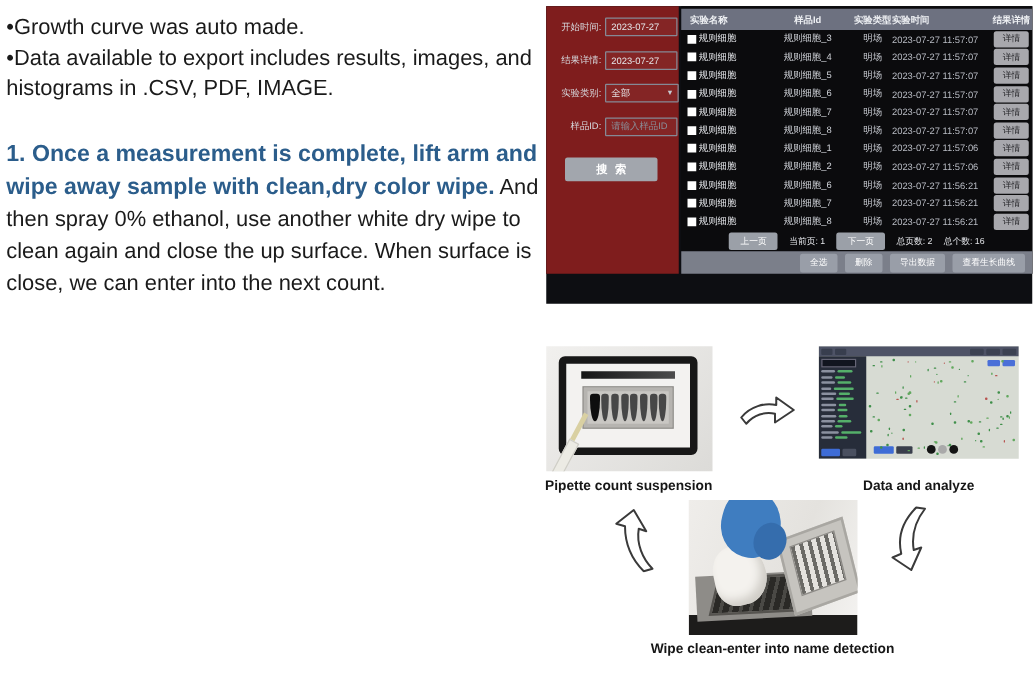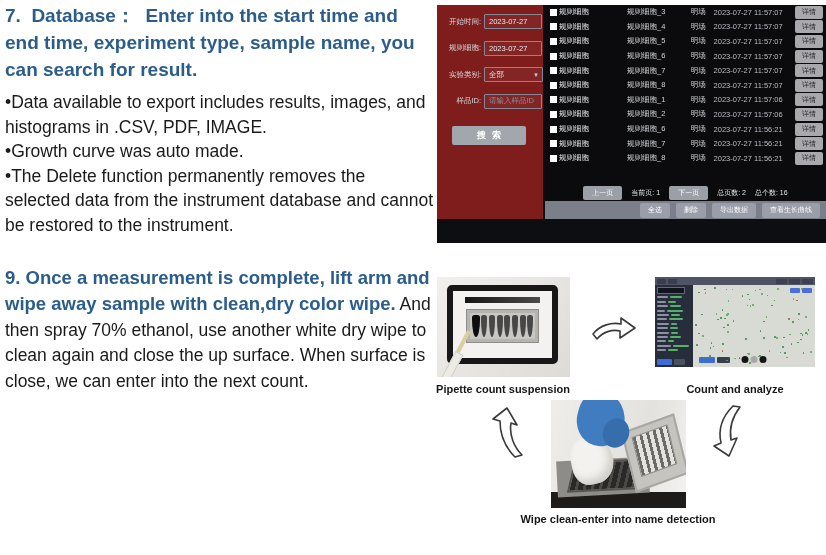--- a/index.html
+++ b/index.html
@@ -96,60 +96,65 @@
   .p3-glove{position:absolute;left:26px;top:-8px;width:48px;height:54px;background:#3f7dc0;border-radius:42% 55% 45% 50%;transform:rotate(16deg);}
   .p3-glove2{position:absolute;left:52px;top:18px;width:26px;height:30px;background:#356dad;border-radius:50%;transform:rotate(20deg);}
   .p3-wipe{position:absolute;left:20px;top:36px;width:42px;height:48px;background:#f4f2ee;border-radius:45% 55% 50% 40%;transform:rotate(-12deg);box-shadow:inset -4px -5px 8px #cfccc6;}
 
   .wf-arrow{position:absolute;}
 </style>
 </head>
 <body>
 
 <div class="doc">
-  <p class="h-blue">7.  Database：  Enter into the start time and end time, experiment type, sample name, you can search for result.</p>
   <ul class="bullets">
+    <li>Growth curve was auto made.</li>
     <li>Data available to export includes results, images, and histograms in .CSV, PDF, IMAGE.</li>
-    <li>Growth curve was auto made.</li>
-    <li>The Delete function permanently removes the selected data from the instrument database and cannot be restored to the instrument.</li>
   </ul>
-  <p class="sec8"><span class="lead">9.  Once a measurement is complete, lift arm and wipe away sample with clean,dry color wipe.</span><span> And then spray 70% ethanol, use another white dry wipe to clean again and close the up surface. When surface is close, we can enter into the next count.</span></p>
+  <p class="sec8"><span class="lead">1.  Once a measurement is complete, lift arm and wipe away sample with clean,dry color wipe.</span><span> And then spray 0% ethanol, use another white dry wipe to clean again and close the up surface. When surface is close, we can enter into the next count.</span></p>
 </div>
 
 <div class="dbui">
   <div class="db-body">
     <div class="db-left">
       <div class="fld">
         <span class="fld-label">开始时间:</span>
         <span class="fld-input">
             <span>2023-07-27</span>
           </span>
       </div>
       <div class="fld">
-        <span class="fld-label">规则细胞:</span>
+        <span class="fld-label">结果详情:</span>
         <span class="fld-input">
             <span>2023-07-27</span>
           </span>
       </div>
       <div class="fld">
         <span class="fld-label">实验类别:</span>
         <span class="fld-input fld-select">
             <span>全部</span>
             <span class="chev">▼</span>
           </span>
       </div>
       <div class="fld">
         <span class="fld-label">样品ID:</span>
         <span class="fld-input">
             <span class="ph">请输入样品ID</span>
           </span>
       </div>
       <div class="btn-search">搜索</div>
     </div>
     <div class="db-right">
+      <div class="db-header">
+        <span class="hc0">实验名称</span>
+        <span class="hc1">样品Id</span>
+        <span class="hc2">实验类型</span>
+        <span class="hc3">实验时间</span>
+        <span class="hc4">结果详情</span>
+      </div>
       <div class="db-rows" id="db-rows">
   <div class="db-row">
     <span class="cell-name">
       <span class="checkbox"></span>
       <span>规则细胞</span>
     </span>
     <span class="cell-id">规则细胞_3</span>
     <span class="cell-type">明场</span>
     <span class="cell-time">2023-07-27 11:57:07</span>
     <span class="cell-detail"><span class="btn-detail">详情</span></span>
@@ -466,21 +471,21 @@
       <div class="p2-dot" style="background: rgb(63, 143, 74); left: 73.8735px; top: 9.55732px;"></div>
       <div class="p2-dot" style="background: rgb(63, 143, 74); left: 52.1672px; top: 52.9615px;"></div>
       <div class="p2-dot" style="background: rgb(184, 84, 80); left: 103.42px; top: 14.7045px;"></div>
       <div class="p2-dot" style="background: rgb(98, 168, 94); left: 117.397px; top: 66.4749px;"></div>
       <div class="p2-dot" style="background: rgb(98, 168, 94); left: 107.983px; top: 3.46344px;"></div>
       <div class="p2-dot" style="background: rgb(98, 168, 94); left: 9.30122px; top: 49.917px;"></div>
       <div class="p2-dot" style="background: rgb(63, 143, 74); left: 112.068px; top: 47.2677px;"></div>
       <div class="p2-dot" style="background: rgb(98, 168, 94); left: 84.0369px; top: 3.02167px;"></div>
     </div>
 </div>
-<div class="wf-cap" style="left:655px;top:383px;width:160px;">Count and analyze</div>
+<div class="wf-cap" style="left:655px;top:383px;width:160px;">Data and analyze</div>
 
 <svg class="wf-arrow" style="left:488px;top:404px;" width="38" height="54" viewBox="0 0 38 54">
   <path d="M34 51 C 26 43, 21 31, 23 19 L 29 21 L 19 4 L 5 15 L 12 17 C 12 31, 17 43, 27 53 Z" fill="#ffffff" stroke="#3a3a3a" stroke-width="1.6" stroke-linejoin="round"></path>
 </svg>
 
 <svg class="wf-arrow" style="left:706px;top:404px;" width="40" height="56" viewBox="0 0 40 56">
   <path d="M34 3 C 27 12, 23 24, 25 36 L 31 34 L 23 52 L 8 42 L 15 39 C 12 26, 16 13, 27 2 Z" fill="#ffffff" stroke="#3a3a3a" stroke-width="1.6" stroke-linejoin="round"></path>
 </svg>
 
 <div class="photo3">

